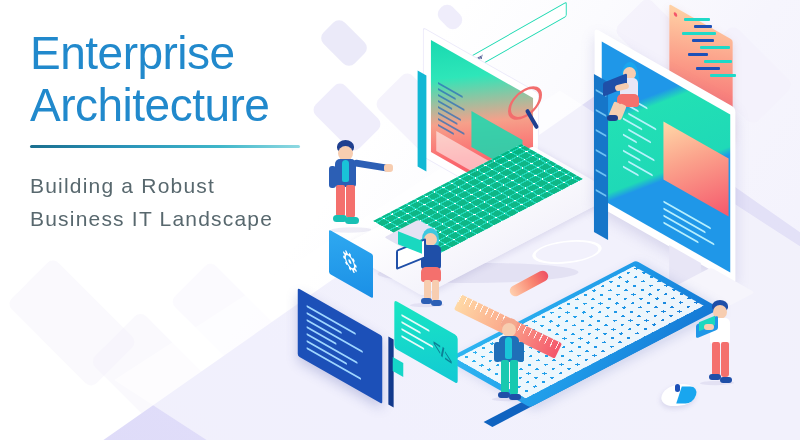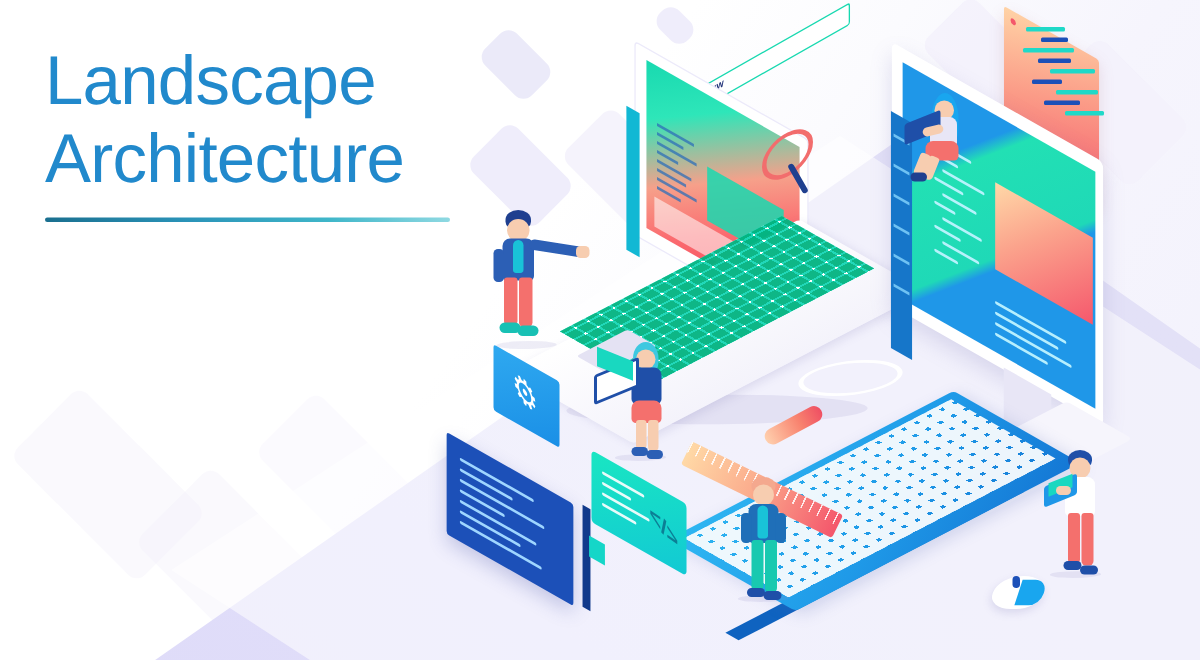--- a/index.html
+++ b/index.html
@@ -258,23 +258,25 @@
     <div class="dia faint" style="left:380px;top:88px;width:70px;height:48px;"></div>
     <div class="dia faint" style="left:12px;top:290px;width:120px;height:66px;opacity:.45;"></div>
     <div class="dia faint" style="left:96px;top:346px;width:130px;height:72px;opacity:.4;"></div>
     <div class="dia faint" style="left:176px;top:286px;width:96px;height:58px;opacity:.35;"></div>
   </div>
 
   <div class="floor"></div>
   <div class="floor-hi"></div>
 
   <div class="textblock">
-    <div class="title">Landscape
+    <div class="title">Enterprise
 Architecture</div>
     <div class="rule"></div>
+    <div class="subtitle">Building a Robust
+Business IT Landscape</div>
   </div>
 
   <div class="urlbar">
     <span>www</span>
   </div>
 
   <div class="laptop">
     <div class="shadow" style="left:6px;top:196px;width:200px;height:44px;"></div>
     <div class="lt-screen-back"></div>
     <div class="lt-screen">

